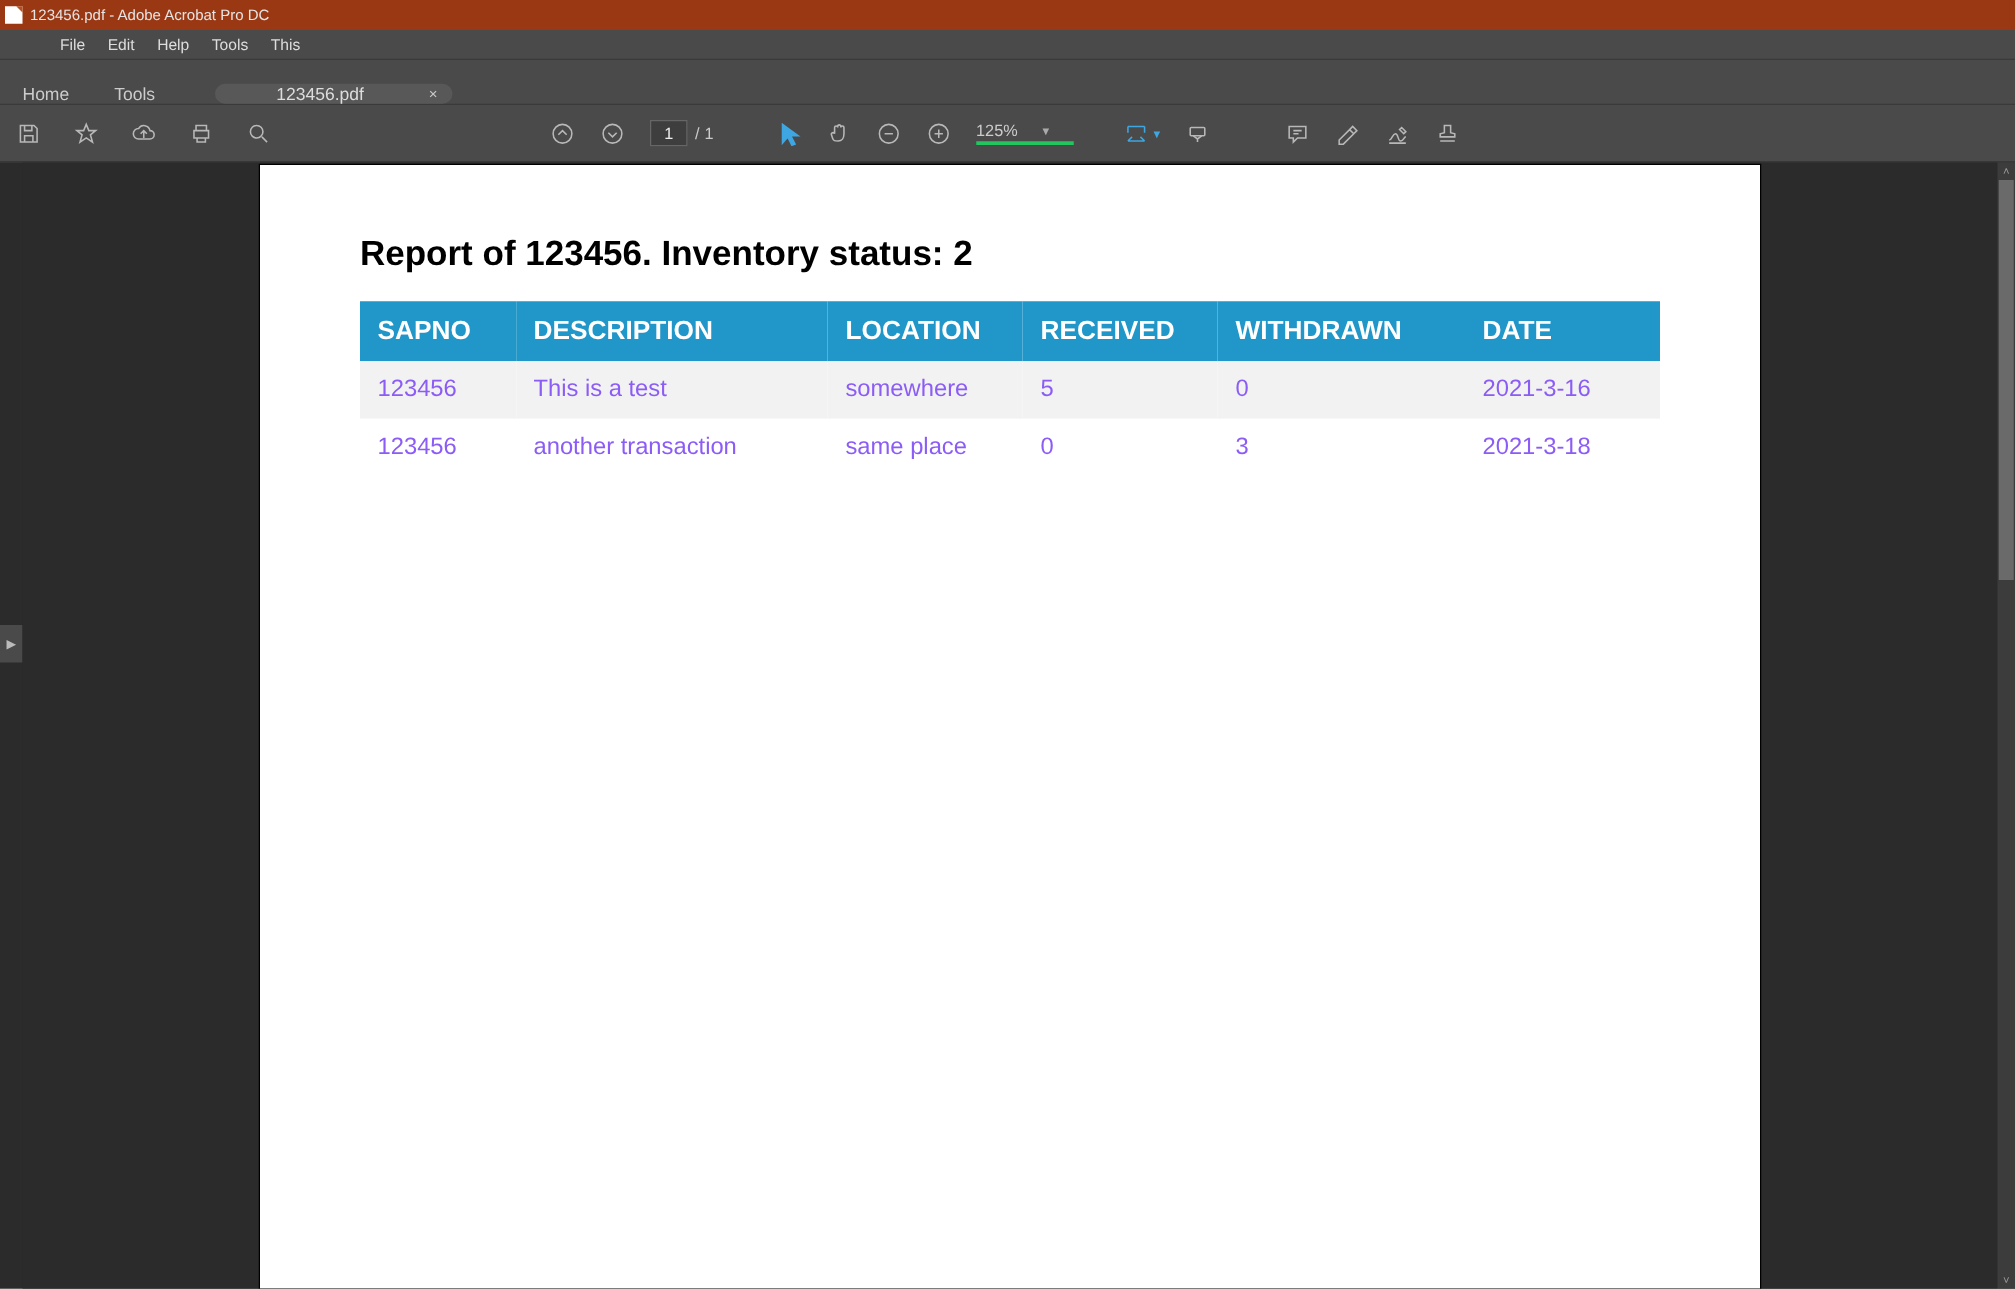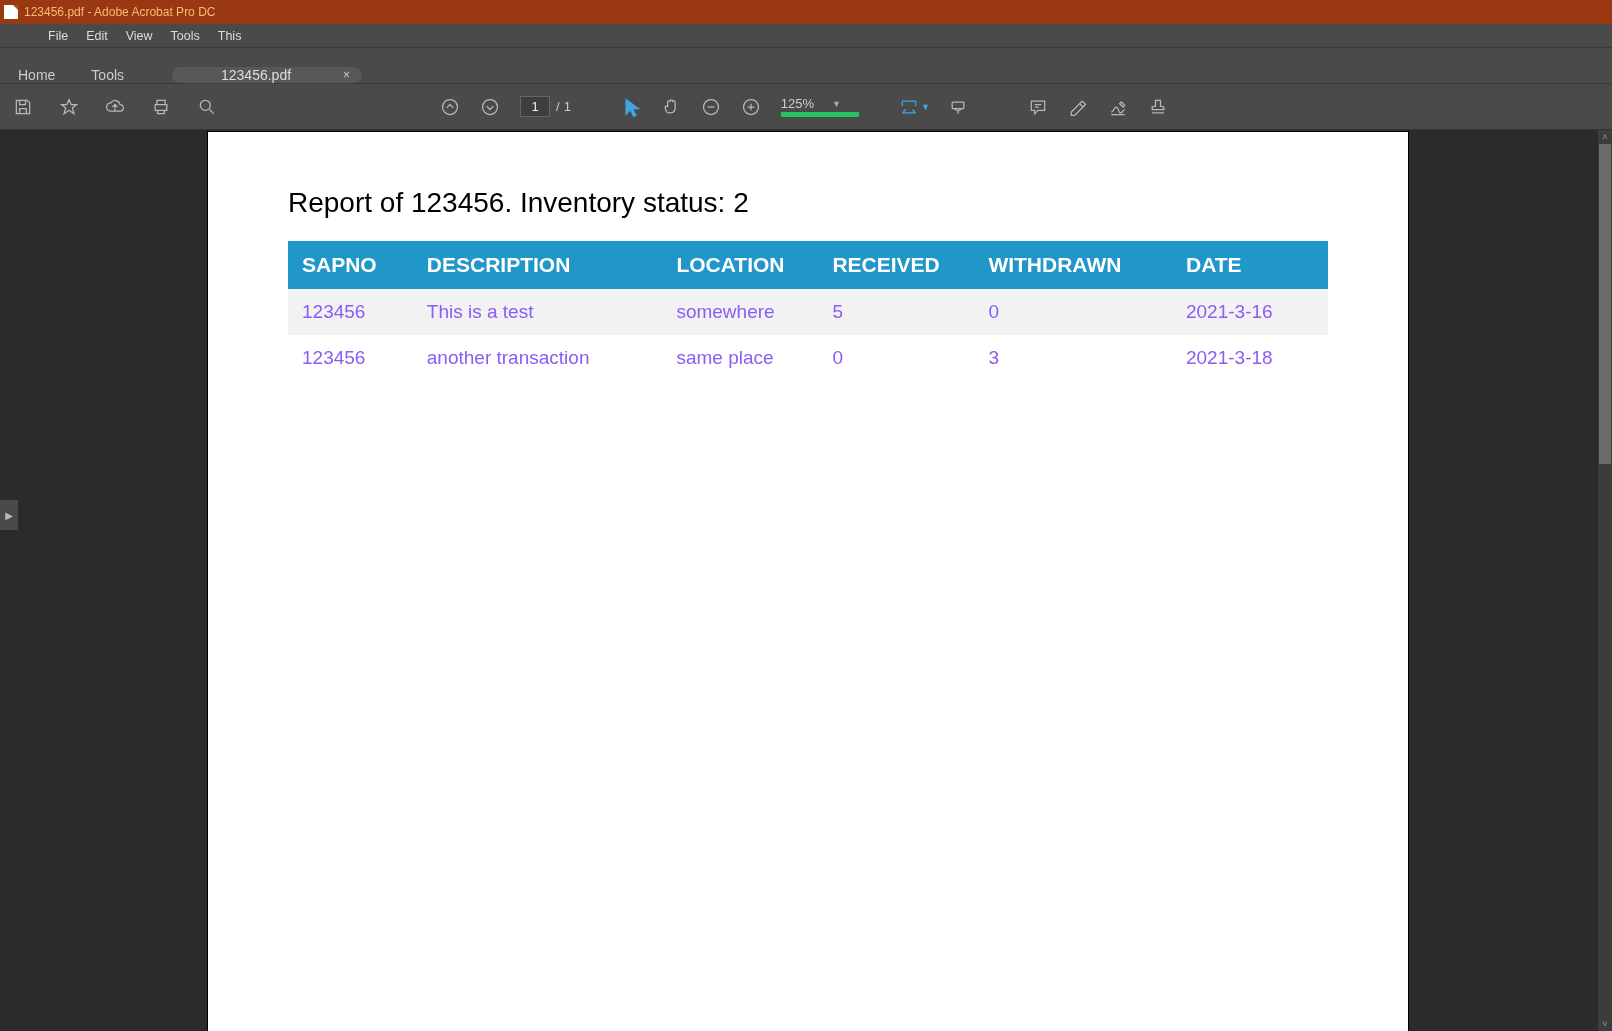--- a/index.html
+++ b/index.html
@@ -9,21 +9,21 @@
     overflow: hidden;
     width: 1612px;
     height: 1031px;
     position: relative;
   }
 
   
   .titlebar {
     height: 24px;
     background: #9a3814;
-    color: #fdba74;
+    color: #e5e5e5;
     display: flex;
     align-items: center;
     font-size: 12px;
     padding-left: 4px;
   }
   .titlebar .app-icon {
     width: 14px; height: 14px;
     background: #fff;
     margin-right: 6px;
     position: relative;
@@ -111,21 +111,21 @@
     font-size: 13px;
     padding: 2px 0;
     margin-right: 6px;
   }
   .zoom {
     display: flex;
     align-items: center;
     font-size: 13px;
     color: #ccc;
     margin: 0 10px;
-    border-bottom: 5px solid #22c55e;
+    border-bottom: 3px solid #22c55e;
     padding-bottom: 1px;
   }
   .zoom span { padding-right: 18px; }
   .zoom .chev { font-size: 9px; color: #aaa; }
   .tool.blue svg { stroke: #3ea6e0; fill: #3ea6e0; }
 
   
   .side-tab {
     position: absolute;
     left: 0;
@@ -155,21 +155,21 @@
   .page {
     width: 1200px;
     background: #fff;
     box-shadow: 0 0 0 1px #000;
     margin-top: 2px;
     padding: 55px 80px;
   }
   .page h1 {
     font-family: Arial, sans-serif;
     font-size: 28px;
-    font-weight: normal;
+    font-weight: bold;
     color: #000;
     margin-bottom: 22px;
   }
 
   table.report {
     width: 100%;
     border-collapse: collapse;
     font-family: Arial, sans-serif;
   }
   table.report thead th {
@@ -219,21 +219,21 @@
 <body>
 
 <div class="titlebar">
   <div class="app-icon"></div>
   <span>123456.pdf - Adobe Acrobat Pro DC</span>
 </div>
 
 <div class="menubar">
   <span>File</span>
   <span>Edit</span>
-  <span>View</span>
+  <span>Help</span>
   <span>Tools</span>
   <span>This</span>
 </div>
 
 <div class="tabbar">
   <div class="tab">
       <span>Home</span>
     </div>
   <div class="tab">
       <span>Tools</span>

